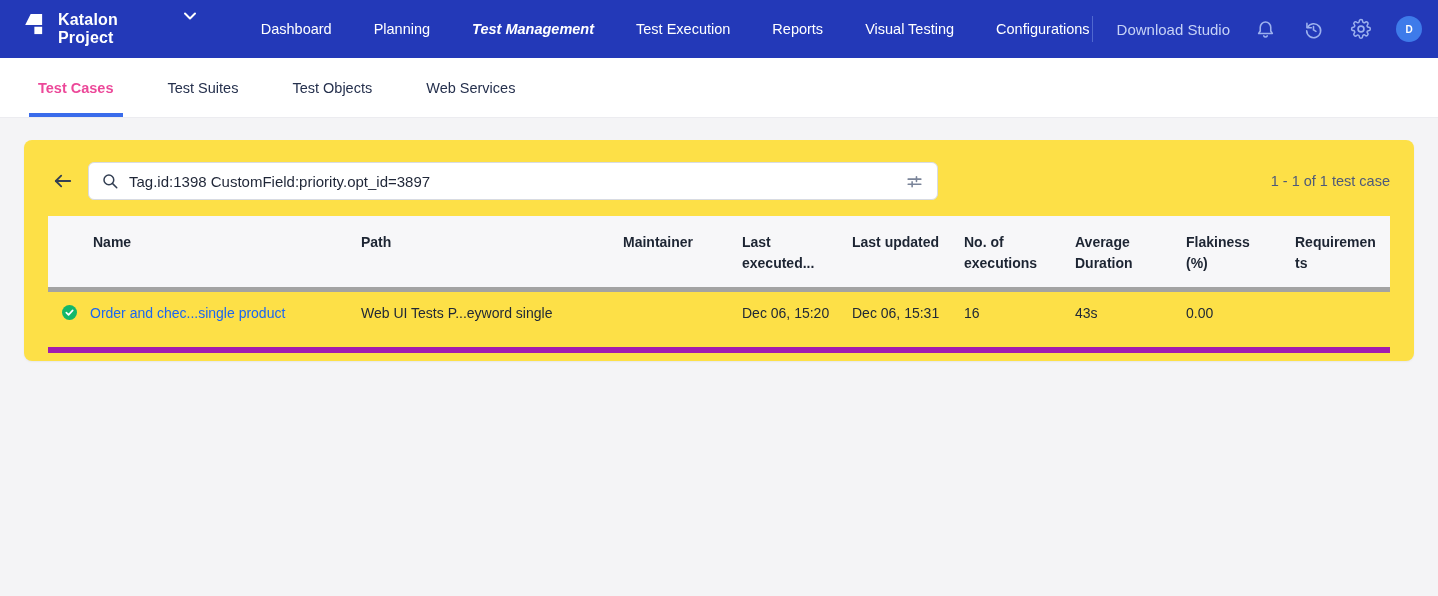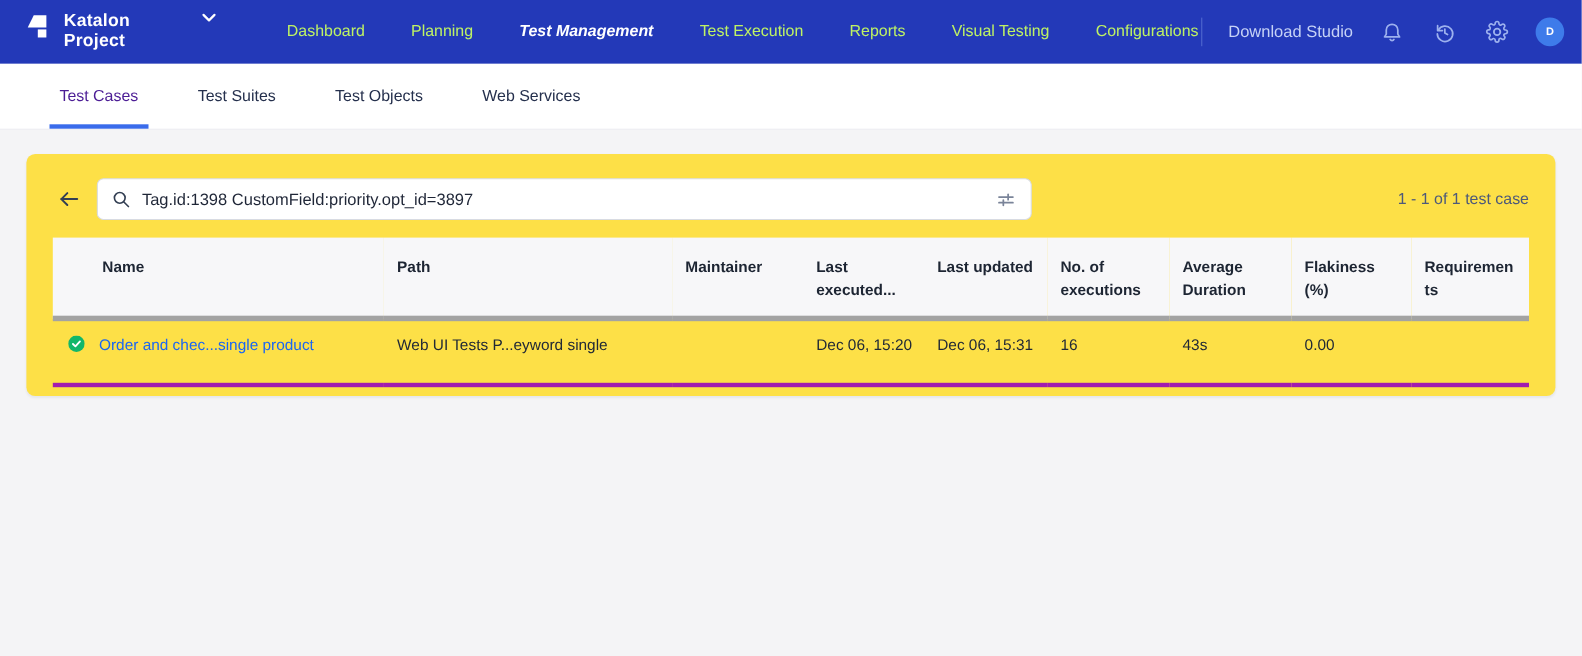--- a/index.html
+++ b/index.html
@@ -18,21 +18,21 @@
     display: flex;
     align-items: center;
     padding: 0 16px 0 22px;
   }
   .brand { display: flex; align-items: flex-start; gap: 14px; cursor: pointer; }
   .brand-logo { width: 26px; height: 26px; display: block; }
   .brand-name { color: #ffffff; font-size: 16px; font-weight: bold; letter-spacing: .2px; }
   .brand-chevron { margin-left: 9px; display: flex; align-items: center; }
 
   .main-nav { display: flex; align-items: center; margin-left: 64px; gap: 42px; flex: 1; }
-  .nav-item { color: #bef264; font-size: 14.5px; cursor: pointer; white-space: nowrap; }
+  .nav-item { color: #ffffff; font-size: 14.5px; cursor: pointer; white-space: nowrap; }
   .nav-item.active { color: #ffffff; font-weight: bold; font-style: italic; }
 
   .topbar-right { display: flex; align-items: center; gap: 22px; }
   .topbar-divider { width: 1px; height: 26px; background: #5068cf; margin: 0 2px; }
   .download-link { color: #c6d2f6; font-size: 15px; cursor: pointer; white-space: nowrap; }
   .icon-btn { width: 26px; height: 26px; display: flex; align-items: center; justify-content: center; cursor: pointer; }
   .icon-btn svg { stroke: #9db1ee; }
   .avatar {
     width: 26px; height: 26px; border-radius: 50%;
     background: #3e7bea; color: #ffffff;
@@ -53,21 +53,21 @@
   .subtab {
     display: flex; align-items: center;
     margin-right: 42px;
     padding: 0 6px;
     font-size: 14.5px;
     color: #25304d;
     cursor: pointer;
     position: relative;
     white-space: nowrap;
   }
-  .subtab.active { font-weight: 400; color: #4c1d95; margin-left: 16px; }
+  .subtab.active { font-weight: 700; color: #ec4899; }
   .subtab.active::after {
     content: "";
     position: absolute;
     left: -3px; right: -3px; bottom: 0;
     height: 4px;
     background: #3a6ceb;
   }
 
   
   .card {
@@ -122,21 +122,21 @@
     overflow-wrap: break-word;
     word-wrap: break-word;
   }
   .tc-table thead th.col-name { padding-left: 45px; }
   .tc-table tbody td {
     vertical-align: top;
     font-size: 14px;
     color: #212936;
     padding: 11px 10px 11px 12px;
     line-height: 20px;
-    border-bottom: 4px solid #a21caf;
+    border-bottom: 6px solid #a21caf;
     height: 60px;
   }
   .name-cell { display: flex; align-items: flex-start; padding-left: 2px; }
   .status-icon { flex: 0 0 auto; margin-top: 2px; }
   .tc-link {
     margin-left: 13px;
     color: #1b66f2;
     font-weight: 500;
     text-decoration: none;
     cursor: pointer;

